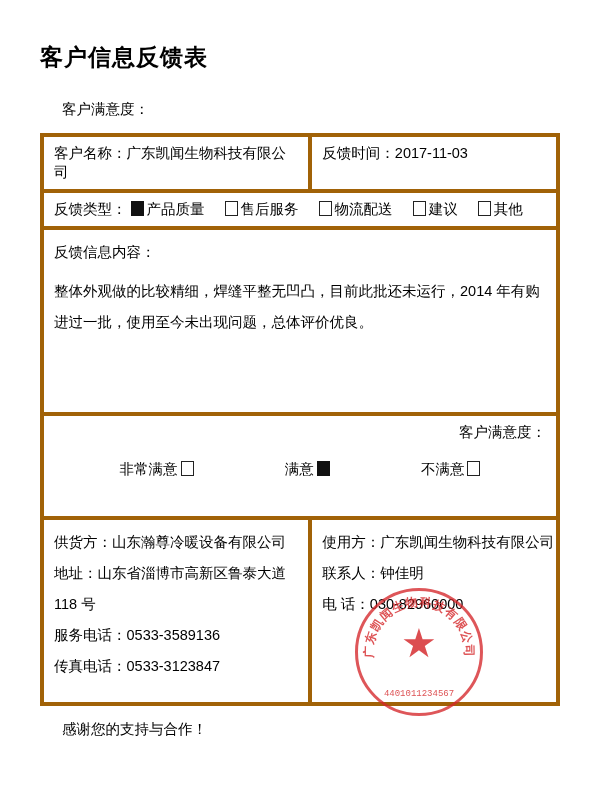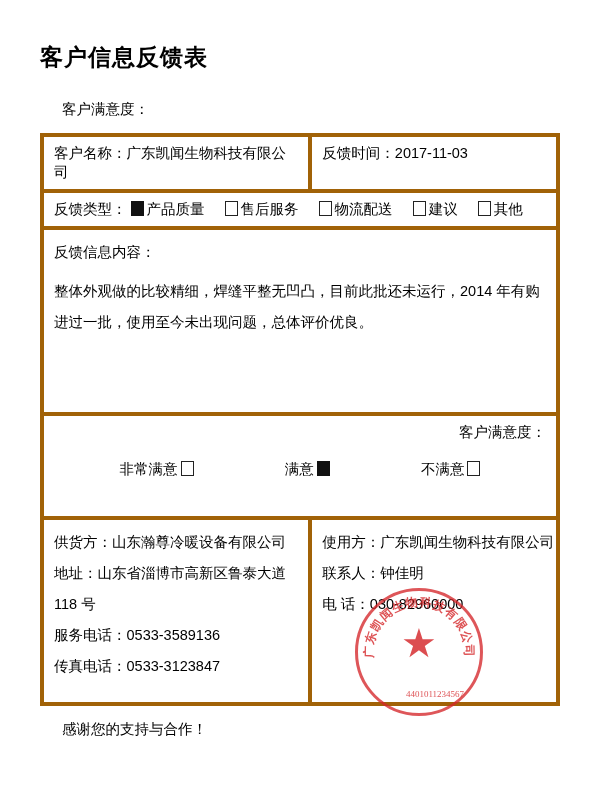--- a/index.html
+++ b/index.html
@@ -158,28 +158,28 @@
   }
   .seal .arc-text text {
     fill: #d5272a;
     font-size: 12px;
     font-family: "Liberation Sans", "DejaVu Sans", sans-serif;
     font-weight: bold;
     letter-spacing: 1px;
   }
   .seal .bottom-text {
     position: absolute;
-    left: 16px;
+    left: 0;
     bottom: 17px;
     width: 100%;
     text-align: center;
     color: #d5272a;
     font-size: 9px;
     opacity: 0.8;
-    font-family: Liberation Serif, serif;
+    font-family: Liberation Mono, monospace;
   }
 </style>
 </head>
 <body>
 
 <div class="page">
 
   <div class="doc-title">客户信息反馈表</div>
 
   <div class="salutation">客户满意度：</div>

